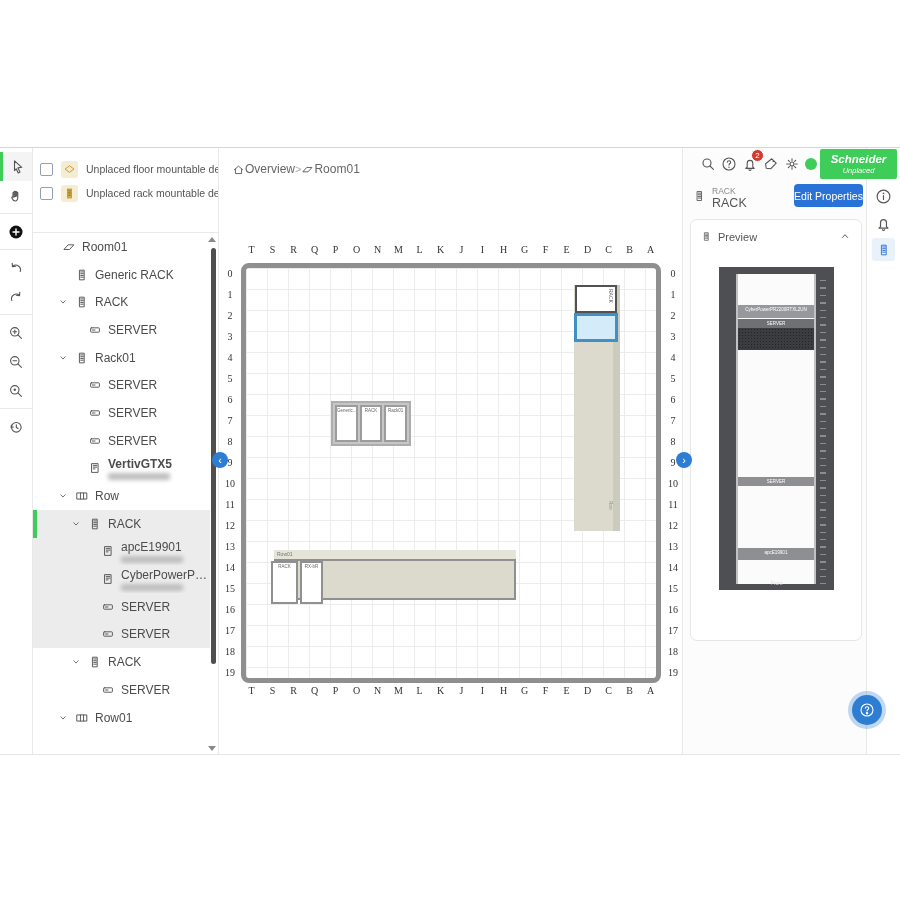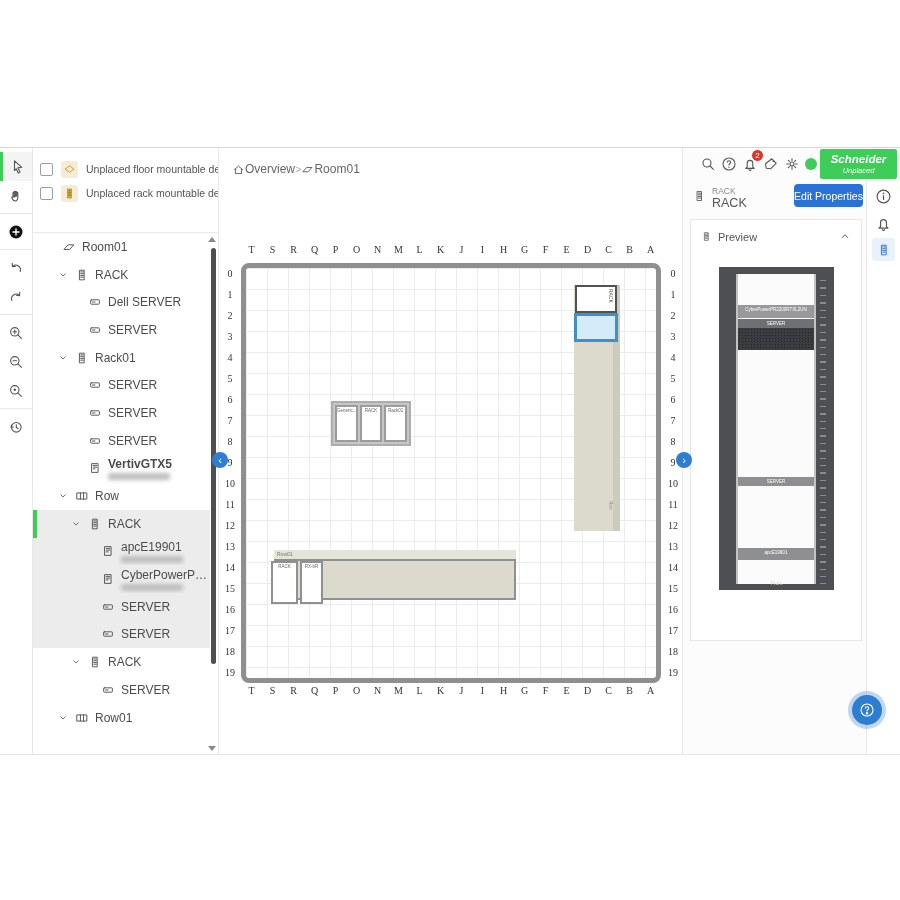--- a/index.html
+++ b/index.html
@@ -60,21 +60,21 @@
 .hrow{position:absolute;left:33px;top:296px;width:242px;height:41px;background:#dbdacd;border:2px solid #909090}
 .hrk{position:absolute;background:#fff;border:2px solid #909090;overflow:hidden}
 .hrk .tl{display:block;font-size:4.5px;color:#666;text-align:center;margin-top:1px;white-space:nowrap}
 .toggle{position:absolute;width:16px;height:16px;border-radius:50%;background:#2d7dd2;color:#fff;display:flex;align-items:center;justify-content:center;font-size:11px;line-height:1;cursor:pointer;z-index:5}
 
 .rightpanel{position:absolute;left:684px;top:0;width:182px;height:100%;background:#fcfcfc}
 .hicon{position:absolute;left:9px;top:37px;width:13px;height:22px}
 .htype{position:absolute;left:28px;top:38px;font-size:8.5px;color:#8a8a8a}
 .hname{position:absolute;left:28px;top:48px;font-size:12.5px;color:#565656}
 .editbtn{position:absolute;left:110px;top:36px;width:69px;height:23px;background:#2a72d8;color:#fff;font-size:10.5px;border-radius:4px;display:flex;align-items:center;justify-content:center;cursor:pointer}
-.pcard{position:absolute;left:6px;top:71px;width:172px;height:422px;background:#fff;border:1px solid #e6e6e6;border-radius:0}
+.pcard{position:absolute;left:6px;top:71px;width:172px;height:422px;background:#fff;border:1px solid #e6e6e6;border-radius:7px}
 .ptitle{position:absolute;left:10px;top:10px;display:flex;align-items:center;gap:6px;font-size:11px;color:#555}
 .ptitle .ic{width:11px;height:13px}
 .pchv{position:absolute;right:10px;top:10px;width:12px;height:12px}
 .rackframe{position:absolute;left:28px;top:47px;width:115px;height:323px;background:#4e4f52}
 .rackinner{position:absolute;left:17px;top:7px;width:80px;height:310px;background:#fbfbfb;border-left:2px solid #c2c2c2;border-right:2px solid #c2c2c2;overflow:hidden}
 .uscale{position:absolute;left:101px;top:7px;width:6px;height:310px;background:repeating-linear-gradient(to bottom,transparent 0 6px,#8b8c8f 6px 7.4px)}
 .front{position:absolute;left:0;bottom:4px;width:100%;text-align:center;font-size:5px;color:#ddd}
 .pdev{position:absolute;left:0;width:100%;display:flex;justify-content:center;overflow:hidden}
 .pdev span{font-size:4.5px;color:#fff;margin-top:1.5px;white-space:nowrap}
 .mesh{background-color:#3b3c3f;background-image:radial-gradient(#232427 25%,transparent 26%);background-size:3px 3px}
@@ -214,45 +214,45 @@
             <span class="ic">
               <svg viewBox="0 0 16 16" fill="none" stroke="#555" stroke-width="1.1" stroke-linecap="round" stroke-linejoin="round">
                 <path d="M2.5 10.5L7 5.5h6.5L9 10.5z"></path>
               </svg>
             </span>
             <div class="tcol">
               <div class="tlab">Room01</div>
             </div>
           </div>
           <div class="trow" style="padding-left: 23px;">
+            <span class="chv"></span>
+            <span class="ic">
+              <svg viewBox="0 0 16 16" fill="none" stroke="#555" stroke-width="1.1" stroke-linecap="round" stroke-linejoin="round">
+                <rect x="5.5" y="2.5" width="5" height="11"></rect>
+                <path d="M6.5 4.5h3M6.5 6.5h3M6.5 8.5h3M6.5 10.5h3"></path>
+              </svg>
+            </span>
+            <div class="tcol">
+              <div class="tlab">Generic RACK</div>
+            </div>
+          </div>
+          <div class="trow" style="padding-left: 23px;">
             <span class="chv">
               <svg viewBox="0 0 16 16" fill="none" stroke="#555" stroke-width="1.3" stroke-linecap="round" stroke-linejoin="round">
                 <path d="M4.5 6l3.5 3.7L11.5 6"></path>
               </svg>
             </span>
             <span class="ic">
               <svg viewBox="0 0 16 16" fill="none" stroke="#555" stroke-width="1.1" stroke-linecap="round" stroke-linejoin="round">
                 <rect x="5.5" y="2.5" width="5" height="11"></rect>
                 <path d="M6.5 4.5h3M6.5 6.5h3M6.5 8.5h3M6.5 10.5h3"></path>
               </svg>
             </span>
             <div class="tcol">
               <div class="tlab">RACK</div>
-            </div>
-          </div>
-          <div class="trow" style="padding-left: 36px;">
-            <span class="chv"></span>
-            <span class="ic">
-              <svg viewBox="0 0 16 16" fill="none" stroke="#555" stroke-width="1.1" stroke-linecap="round" stroke-linejoin="round">
-                <rect x="3" y="5.5" width="10" height="5" rx="0.8"></rect>
-                <path d="M5 8h3"></path>
-              </svg>
-            </span>
-            <div class="tcol">
-              <div class="tlab">Dell SERVER</div>
             </div>
           </div>
           <div class="trow" style="padding-left: 36px;">
             <span class="chv"></span>
             <span class="ic">
               <svg viewBox="0 0 16 16" fill="none" stroke="#555" stroke-width="1.1" stroke-linecap="round" stroke-linejoin="round">
                 <rect x="3" y="5.5" width="10" height="5" rx="0.8"></rect>
                 <path d="M5 8h3"></path>
               </svg>
             </span>

